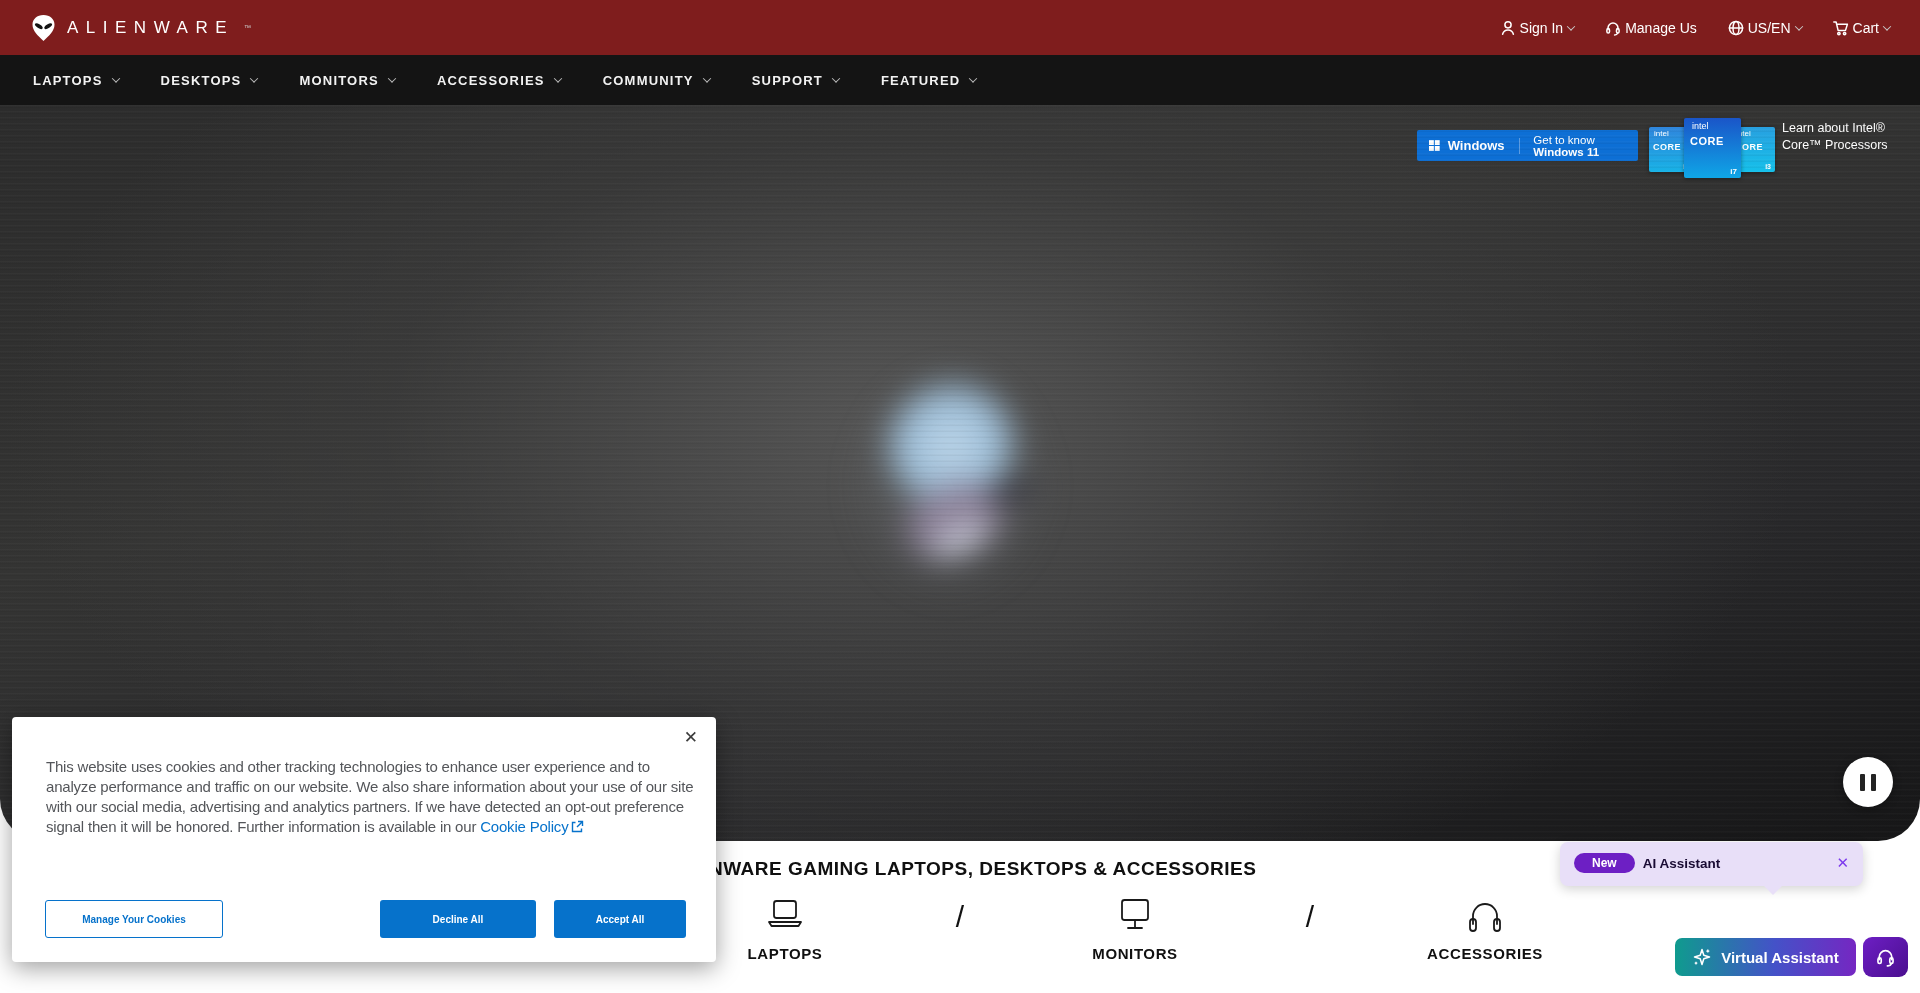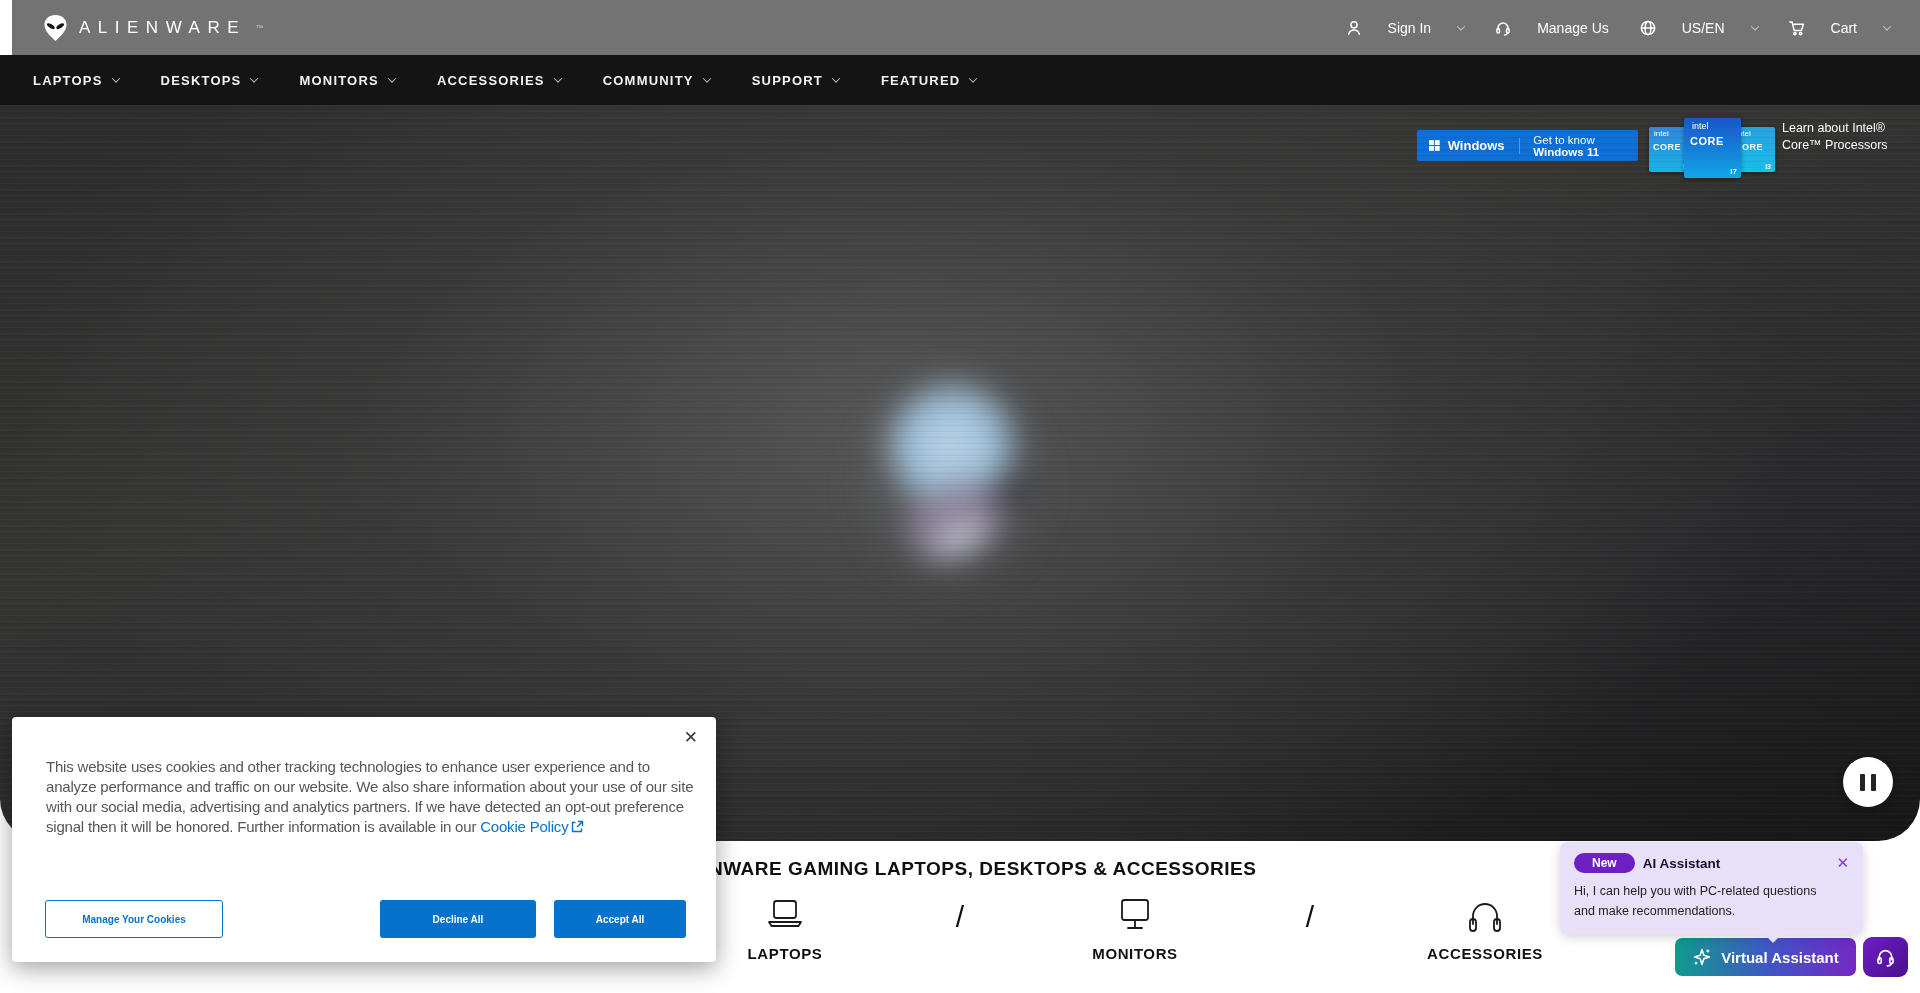--- a/index.html
+++ b/index.html
@@ -1,27 +1,27 @@
 <!DOCTYPE html>
 <html><head>
 <meta charset="utf-8">
 <style>
   * { margin:0; padding:0; box-sizing:border-box; }
   html,body { width:1920px; height:993px; overflow:hidden; background:#fff;
               font-family:"Liberation Sans", sans-serif; }
   .page { position:relative; width:1920px; height:993px; }
 
   
-  .topbar { height:55px; background:#737373; display:flex; align-items:center;
-            padding:0 30px; position:relative; z-index:10;margin-left:12px; }
+  .topbar { height:55px; background:#7f1d1d; display:flex; align-items:center;
+            padding:0 30px; position:relative; z-index:10; }
   .logo { display:flex; align-items:center; gap:10px; }
   .wordmark { color:#fff; font-size:17px; font-weight:400; letter-spacing:7.5px; }
   .tm { color:#cfcfcf; font-size:7px; vertical-align:top; letter-spacing:0; }
   .utility { margin-left:auto; display:flex; align-items:center; gap:30px; }
-  .util-item { display:flex; align-items:center; gap:25px; color:#fff;
+  .util-item { display:flex; align-items:center; gap:3px; color:#fff;
                font-size:14px; cursor:pointer; }
   .chev { width:6px; height:6px; border-right:1.5px solid #c9c9c9;
           border-bottom:1.5px solid #c9c9c9; transform:rotate(45deg) translate(-1px,-1px);
           display:inline-block; margin-left:2px; }
   .mainnav { height:50px; background:#141414; display:flex; align-items:center;
              gap:42px; padding:0 33px; position:relative; z-index:10; }
   .nav-item { display:flex; align-items:center; gap:8px; color:#f2f2f2;
               font-size:13px; font-weight:700; letter-spacing:1.2px; cursor:pointer; }
   .nav-item .chev { border-color:#bbb; }
 
@@ -326,24 +326,20 @@
       <button class="btn btn-fill btn-accept">Accept All</button>
     </div>
   </div>
 
   <div class="ai-popup">
     <div class="ai-head">
       <span class="ai-pill">New</span>
       <span class="ai-title">AI Assistant</span>
       <button class="ai-close">✕</button>
     </div>
-    <div class="ai-body">
-      <div>Hi, I can help you with PC-related questions</div>
-      <div>and make recommendations.</div>
-    </div>
   </div>
 
   <button class="va-btn">
     <svg width="20" height="20" viewBox="0 0 20 20">
       <path d="M10 2.5 L11.8 8.2 L17.5 10 L11.8 11.8 L10 17.5 L8.2 11.8 L2.5 10 L8.2 8.2 Z" fill="none" stroke="#fff" stroke-width="1.5" stroke-linejoin="round"></path>
       <path d="M15.8 2.6 v3 M14.3 4.1 h3" stroke="#fff" stroke-width="1.3"></path>
       <path d="M4 14.8 v2.6 M2.7 16.1 h2.6" stroke="#fff" stroke-width="1.2"></path>
     </svg>
     <span>Virtual Assistant</span>
   </button>

